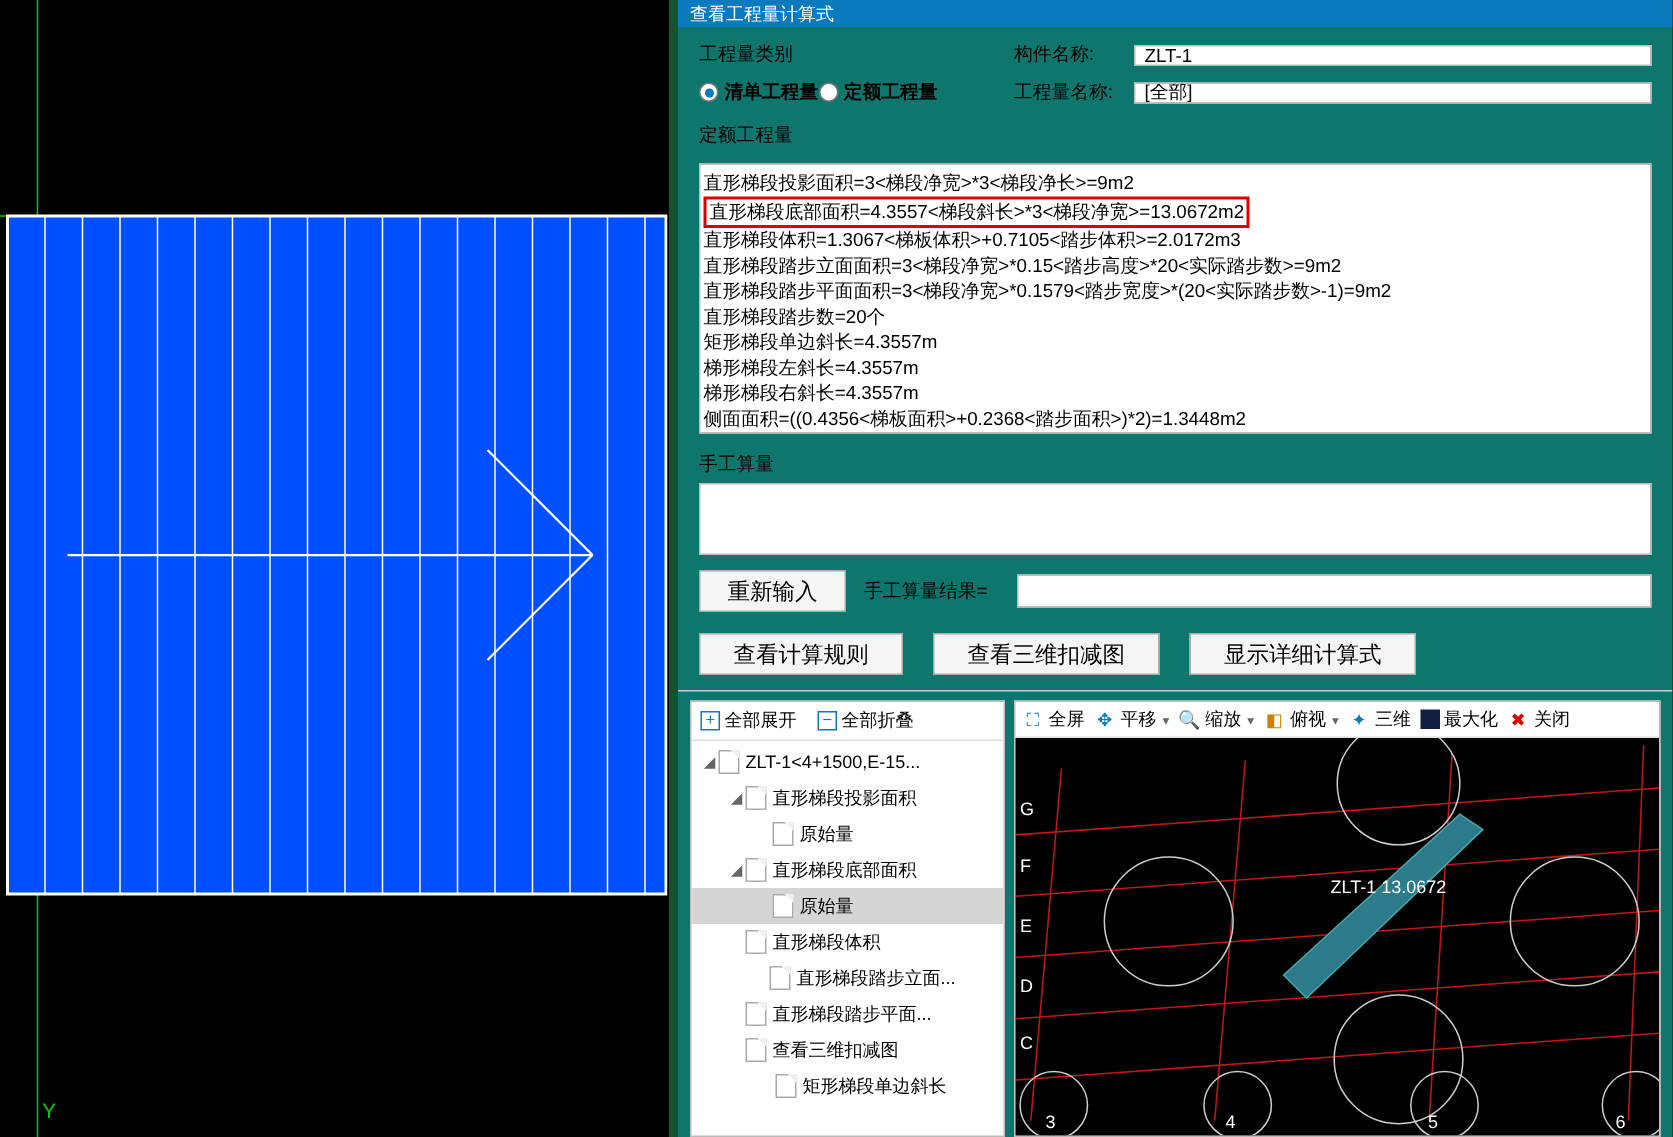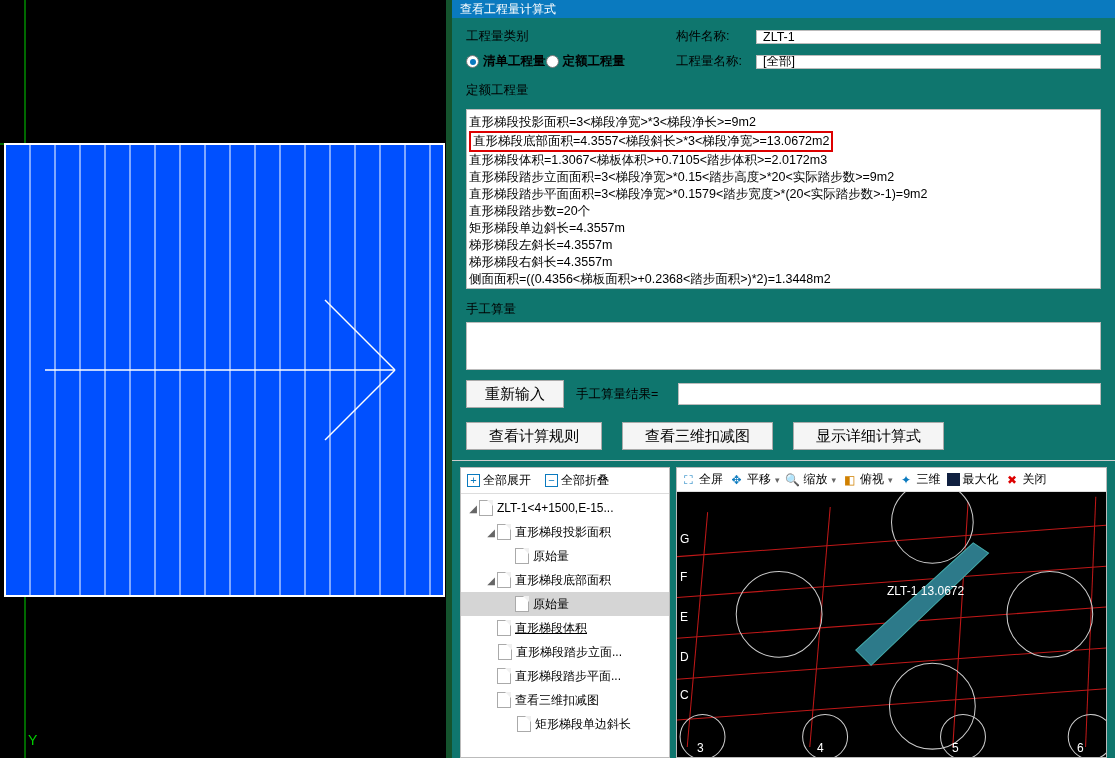--- a/index.html
+++ b/index.html
@@ -176,26 +176,26 @@
           <div class="tree-row" style="padding-left: 24px;">
             <span class="tw">◢</span>
             <span class="page-icon"></span>
             <span>直形梯段底部面积</span>
           </div>
           <div class="tree-row sel" style="padding-left: 42px;">
             <span class="tw"></span>
             <span class="page-icon"></span>
             <span>原始量</span>
           </div>
-          <div class="tree-row" style="padding-left: 24px; text-decoration: underline;">
+          <div class="tree-row" style="padding-left: 24px;">
             <span class="tw"></span>
             <span class="page-icon"></span>
             <span>直形梯段体积</span>
           </div>
-          <div class="tree-row" style="padding-left: 25px;">
+          <div class="tree-row" style="padding-left: 40px;">
             <span class="tw"></span>
             <span class="page-icon"></span>
             <span>直形梯段踏步立面...</span>
           </div>
           <div class="tree-row" style="padding-left: 24px;">
             <span class="tw"></span>
             <span class="page-icon"></span>
             <span>直形梯段踏步平面...</span>
           </div>
           <div class="tree-row" style="padding-left: 24px;">

